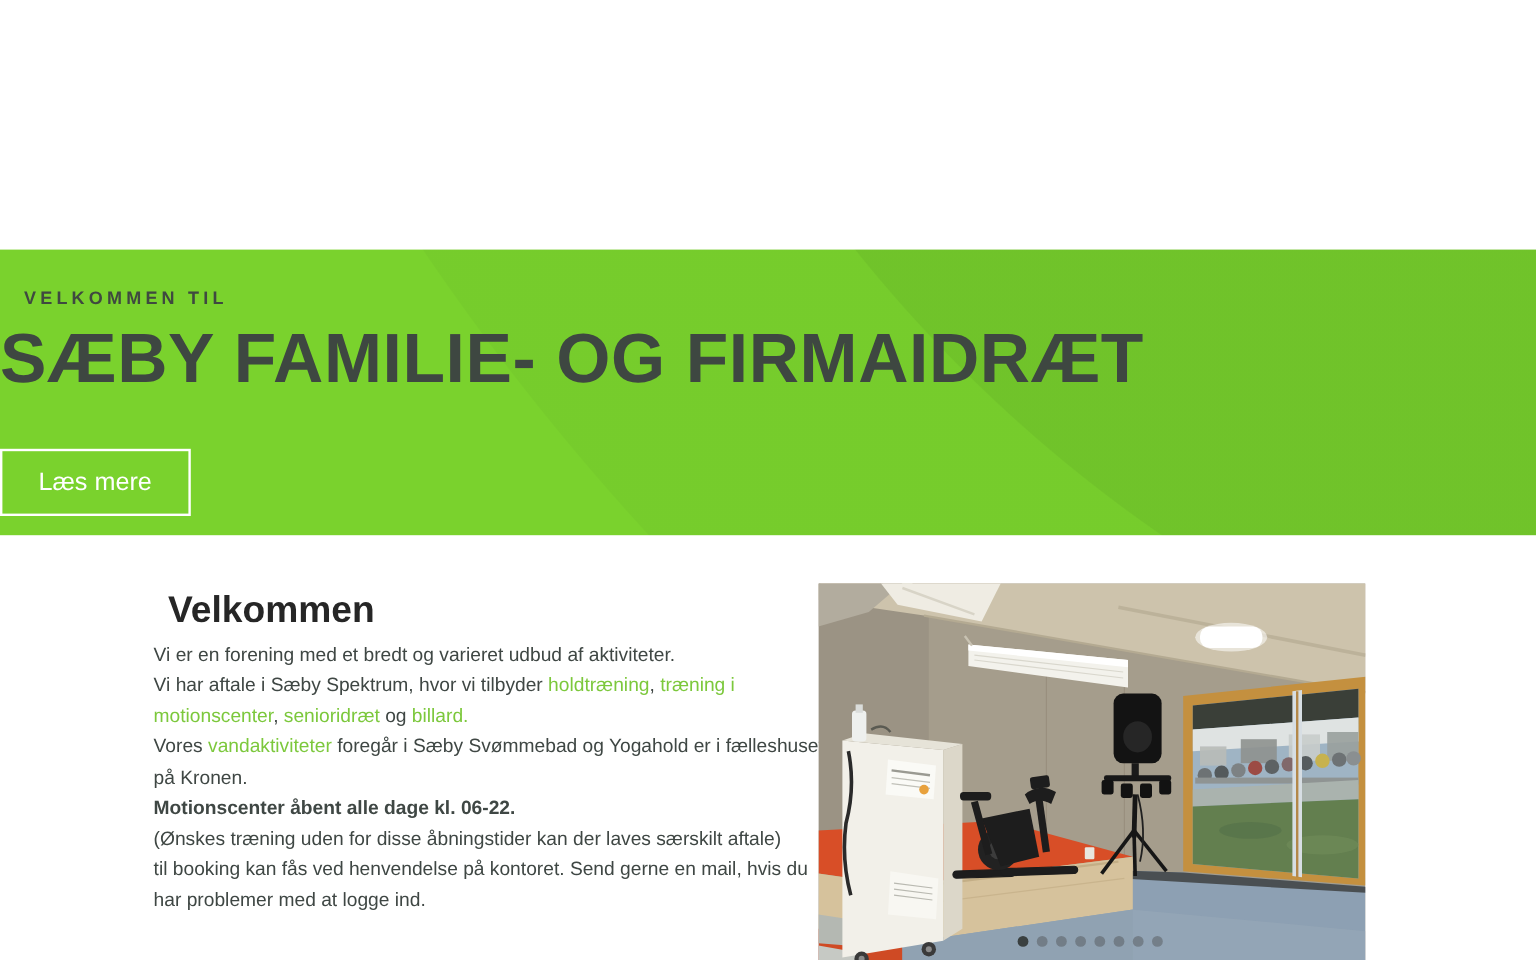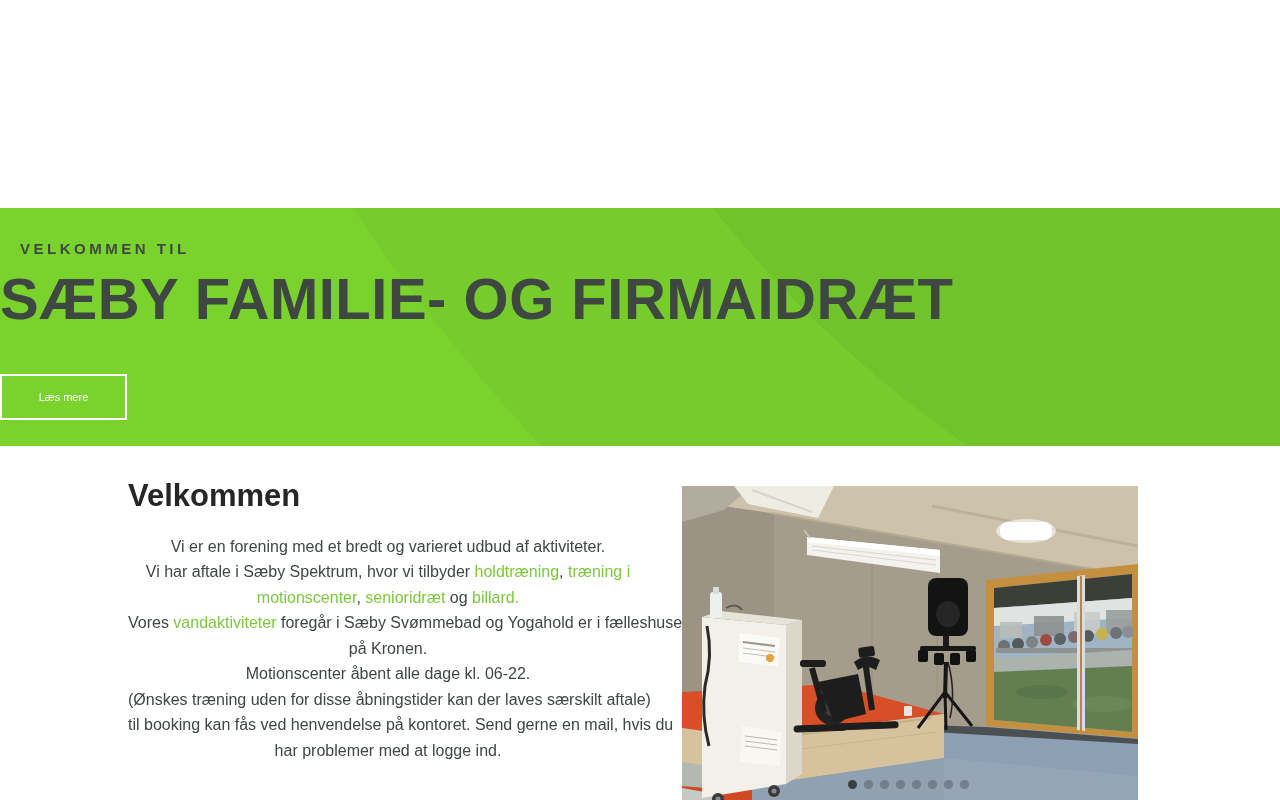--- a/index.html
+++ b/index.html
@@ -25,37 +25,37 @@
     color:#3f4940;
     padding-left:20px;
   }
   .hero-title{
     position:absolute;left:0;top:60px;margin:0;
     font-size:58px;line-height:62px;font-weight:700;
     color:#3e4741;letter-spacing:0.5px;white-space:nowrap;
   }
   .hero-cta{
     position:absolute;left:0;top:166px;
-    min-width:127px;height:46px;box-sizing:border-box;
+    min-width:127px;height:56px;box-sizing:border-box;
     background:transparent;border:2px solid #ffffff;border-radius:0;
-    color:#ffffff;font-size:11px;font-family:"Liberation Sans",sans-serif;
+    color:#ffffff;font-size:21px;font-family:"Liberation Sans",sans-serif;
     padding:0 30px;cursor:pointer;
   }
   
   .welcome-heading{
-    position:absolute;left:128px;top:478px;margin:0;
+    position:absolute;left:128px;top:478px;margin:12px;
     font-size:31px;font-weight:700;color:#262626;
   }
   .welcome-lines{
     position:absolute;left:128px;top:534px;width:520px;
     font-size:16px;color:#3f4744;
   }
-  .tline{height:25.45px;line-height:25.45px;white-space:nowrap;text-align:center;}
+  .tline{height:25.45px;line-height:25.45px;white-space:nowrap;}
   .lnk{color:#7cc83c;cursor:pointer;}
-  .bld{font-weight:400;}
+  .bld{font-weight:700;}
   
   .slider{
     position:absolute;left:682px;top:486px;width:456px;height:314px;overflow:hidden;
   }
   .slider svg{display:block;}
   .slider-dots{
     position:absolute;left:166px;top:294px;display:flex;gap:7px;
   }
   .dot{
     width:9px;height:9px;border-radius:50%;border:none;padding:0;

